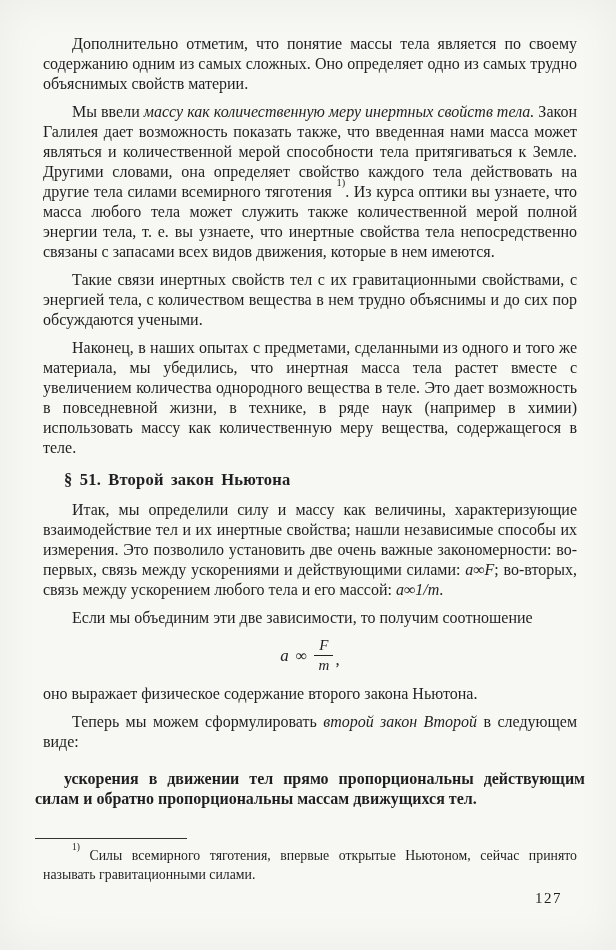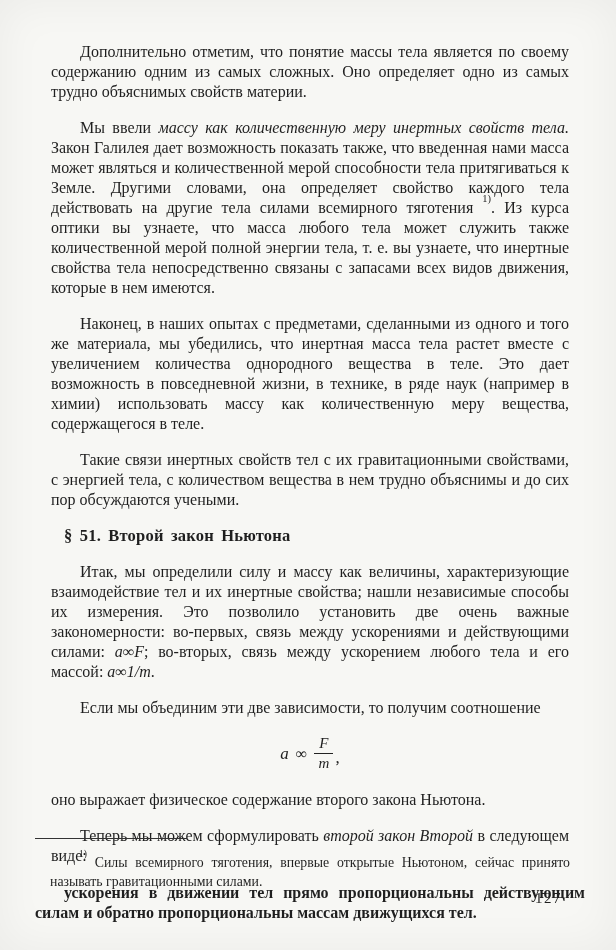--- a/index.html
+++ b/index.html
@@ -13,21 +13,21 @@
     height: 950px;
     box-sizing: border-box;
     background: #f7f7f4;
     color: #1f1f1f;
     font-family: "Liberation Serif", "DejaVu Serif", serif;
     padding: 26px 31px 0 35px;
     overflow: hidden;
     box-shadow: inset 0 0 46px rgba(0,0,0,0.05);
   }
   .body-p {
-    margin: 16px;
+    margin: 8px;
     font-size: 16px;
     line-height: 20px;
     text-align: justify;
     text-indent: 29px;
     hyphens: manual;
   }
   .noindent { text-indent: 0; }
   em { font-style: italic; }
   .math { font-style: italic; white-space: nowrap; }
   .fnref {
@@ -84,21 +84,21 @@
     left: 35px;
     right: 31px;
     top: 838px;
   }
   .fn-rule {
     width: 152px;
     border-top: 1.3px solid #333;
     margin: 0 0 8px 0;
   }
   .footnote {
-    margin: 15px;
+    margin: 8px;
     font-size: 13.8px;
     line-height: 18.8px;
     text-align: justify;
     text-indent: 29px;
   }
   .footnote .fnref { font-size: 9.5px; top: -4px; }
   .page-number {
     position: absolute;
     top: 890px;
     right: 54px;
@@ -108,23 +108,23 @@
 </style>
 </head>
 <body>
 
 <div class="page">
 
   <p class="body-p">Дополнительно отметим, что понятие массы тела является по своему содержанию одним из самых сложных. Оно определяет одно из самых трудно объяснимых свойств материи.</p>
 
   <p class="body-p"><span>Мы ввели </span><em>массу как количественную меру инертных свойств тела.</em><span> Закон Галилея дает возможность показать также, что введенная нами масса может являться и количественной мерой способности тела притягиваться к Земле. Другими словами, она определяет свойство каждого тела действовать на другие тела силами всемир­ного тяготения </span><sup class="fnref">1)</sup><span>. Из курса оптики вы узнаете, что масса любого тела может служить также количественной мерой полной энергии тела, т. е. вы узнаете, что инертные свойства тела непосредственно связаны с запасами всех видов движения, которые в нем имеются.</span></p>
 
+  <p class="body-p">Такие связи инертных свойств тел с их гравитационными свой­ствами, с энергией тела, с количеством вещества в нем трудно объяснимы и до сих пор обсуждаются учеными.</p>
+
   <p class="body-p">Наконец, в наших опытах с предметами, сделанными из одного и того же материала, мы убедились, что инертная масса тела растет вместе с увеличением количества однородного вещества в теле. Это дает возможность в повседневной жизни, в технике, в ряде наук (например в химии) использовать массу как количественную меру вещества, содержащегося в теле.</p>
-
-  <p class="body-p">Такие связи инертных свойств тел с их гравитационными свой­ствами, с энергией тела, с количеством вещества в нем трудно объяснимы и до сих пор обсуждаются учеными.</p>
 
   <h2 class="section-heading">§ 51. Второй закон Ньютона</h2>
 
   <p class="body-p"><span>Итак, мы определили силу и массу как величины, характеризу­ющие взаимодействие тел и их инертные свойства; нашли независи­мые способы их измерения. Это позволило установить две очень важные закономерности: во-первых, связь между ускорениями и действующими силами: </span><span class="math">a∞F</span><span>; во-вторых, связь между ускорением любого тела и его массой: </span><span class="math">a∞1/m</span><span>.</span></p>
 
   <p class="body-p">Если мы объединим эти две зависимости, то получим соотно­шение</p>
 
   <div class="formula">
     <span class="f-var">a</span>
     <span class="f-rel">∞</span>

